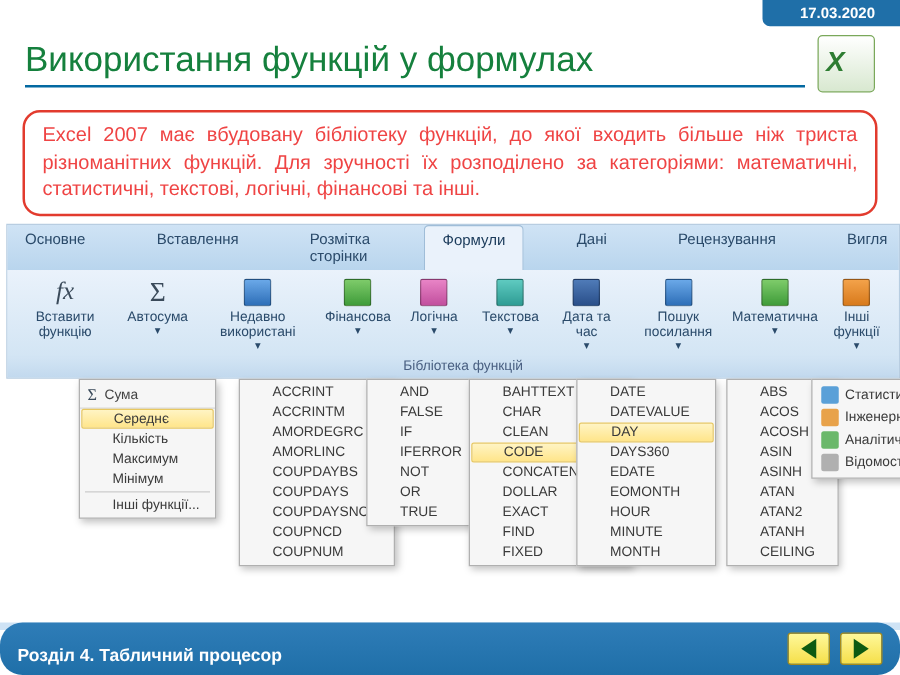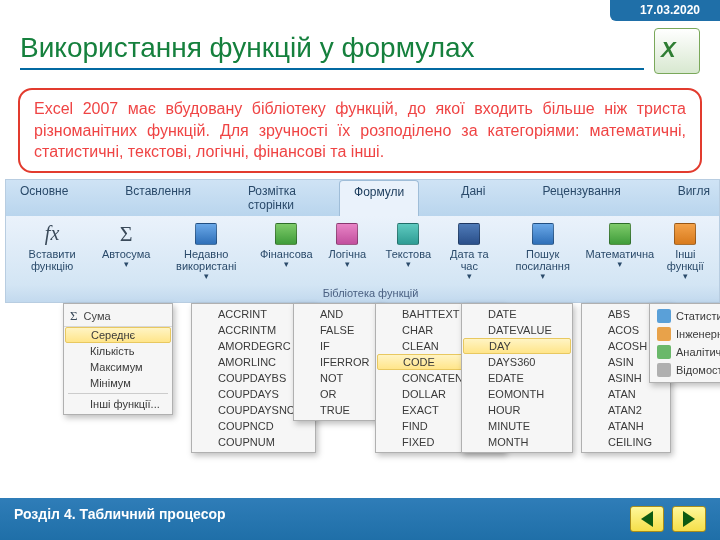--- a/index.html
+++ b/index.html
@@ -142,22 +142,22 @@
   }
   .sicon { width: 14px; height: 14px; border-radius: 2px; }
   .si-blue { background: #5aa0d8; } .si-orange{ background: #e8a24a;}
   .si-green{ background: #6ab86a;} .si-gray { background: #b0b0b0;}
 
   
   .footer {
     position: absolute; left: 0; right: 0; bottom: 0;
     background: linear-gradient(#2f7db8,#1f6fa8);
     color: #fff; padding: 8px 14px;
-    display: flex; align-items: flex-start;
-    font-size: 14px; font-weight: bold;
+    display: flex; align-items: flex-end;
+    font-size: 14px; font-weight: bold; border-radius: 18px;
   }
   .footer .spacer { flex: 1; }
   .nav-btn {
     width: 34px; height: 26px;
     background: linear-gradient(#fff89a,#f5df4a);
     border: 1px solid #a88c1a; border-radius: 3px;
     margin-left: 8px; display: flex; align-items: center; justify-content: center;
     cursor: pointer; color: #0d5a12;
   }
   .tri-l {

